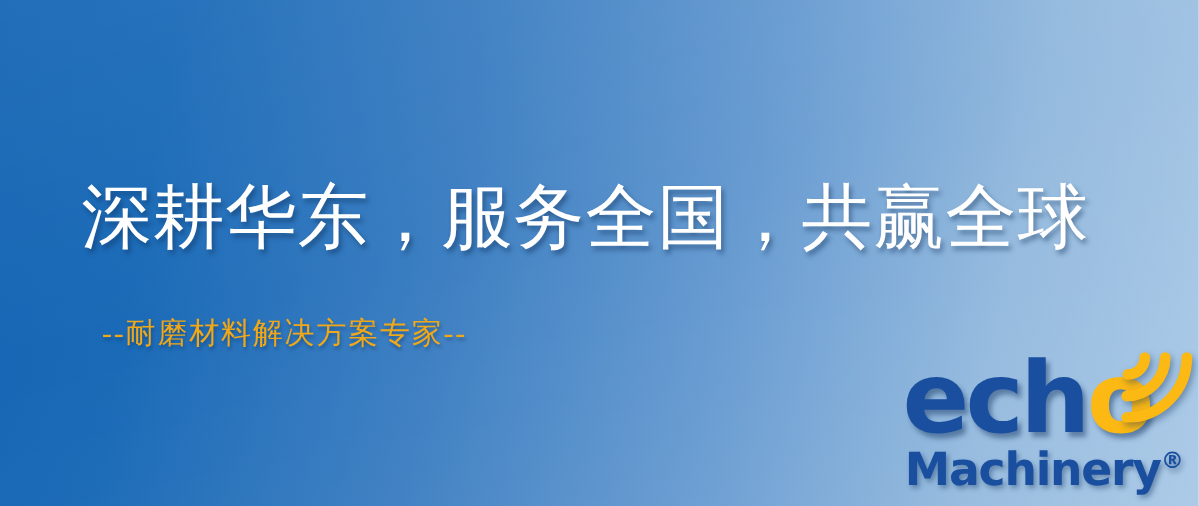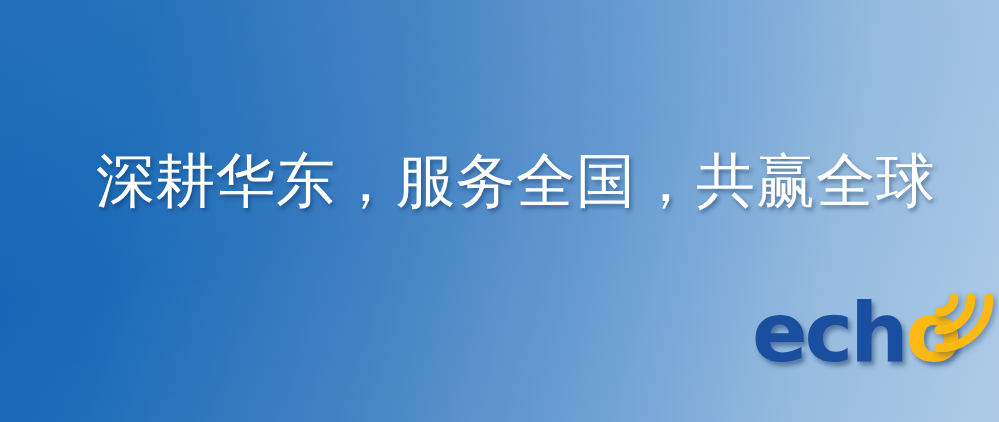--- a/index.html
+++ b/index.html
@@ -29,21 +29,21 @@
     inset: 0;
     background: linear-gradient(165deg,
         rgba(255,255,255,0.06) 0%,
         rgba(255,255,255,0.00) 45%,
         rgba(255,255,255,0.05) 100%);
     pointer-events: none;
   }
 
   .headline {
     position: absolute;
-    left: 96px;
+    left: 68px;
     top: 152px;
     font-family: "Liberation Serif", "DejaVu Serif", serif;
     font-size: 59px;
     line-height: 1;
     color: #ffffff;
     letter-spacing: 1px;
     white-space: nowrap;
     text-shadow: 2px 3px 4px rgba(8, 40, 80, 0.45);
     z-index: 3;
   }
@@ -115,30 +115,34 @@
     letter-spacing: 0;
   }
 </style>
 </head>
 <body>
 
 <div id="banner">
 
   <div class="headline">深耕华东，服务全国，共赢全球</div>
 
+  <div class="subtitle">--耐磨材料解决方案专家--</div>
 
   <div class="logo">
 
     <div class="logo-wordmark">
       <span class="logo-ech">ech</span><span class="logo-o">o</span>
     </div>
 
     <svg class="logo-waves" viewBox="0 0 66 62">
       <g fill="none" stroke="#fdb913" stroke-linecap="round">
         <path d="M 8 58 A 50 50 0 0 0 58 8" stroke-width="9"></path>
         <path d="M 8 40 A 32 32 0 0 0 40 8" stroke-width="9"></path>
         <path d="M 9 22 A 14 14 0 0 0 23 8" stroke-width="9"></path>
       </g>
     </svg>
 
+    <div class="logo-sub">
+      <span>Machinery</span><span class="logo-reg">®</span>
+    </div>
 
   </div>
 </div>
 
 </body></html>

